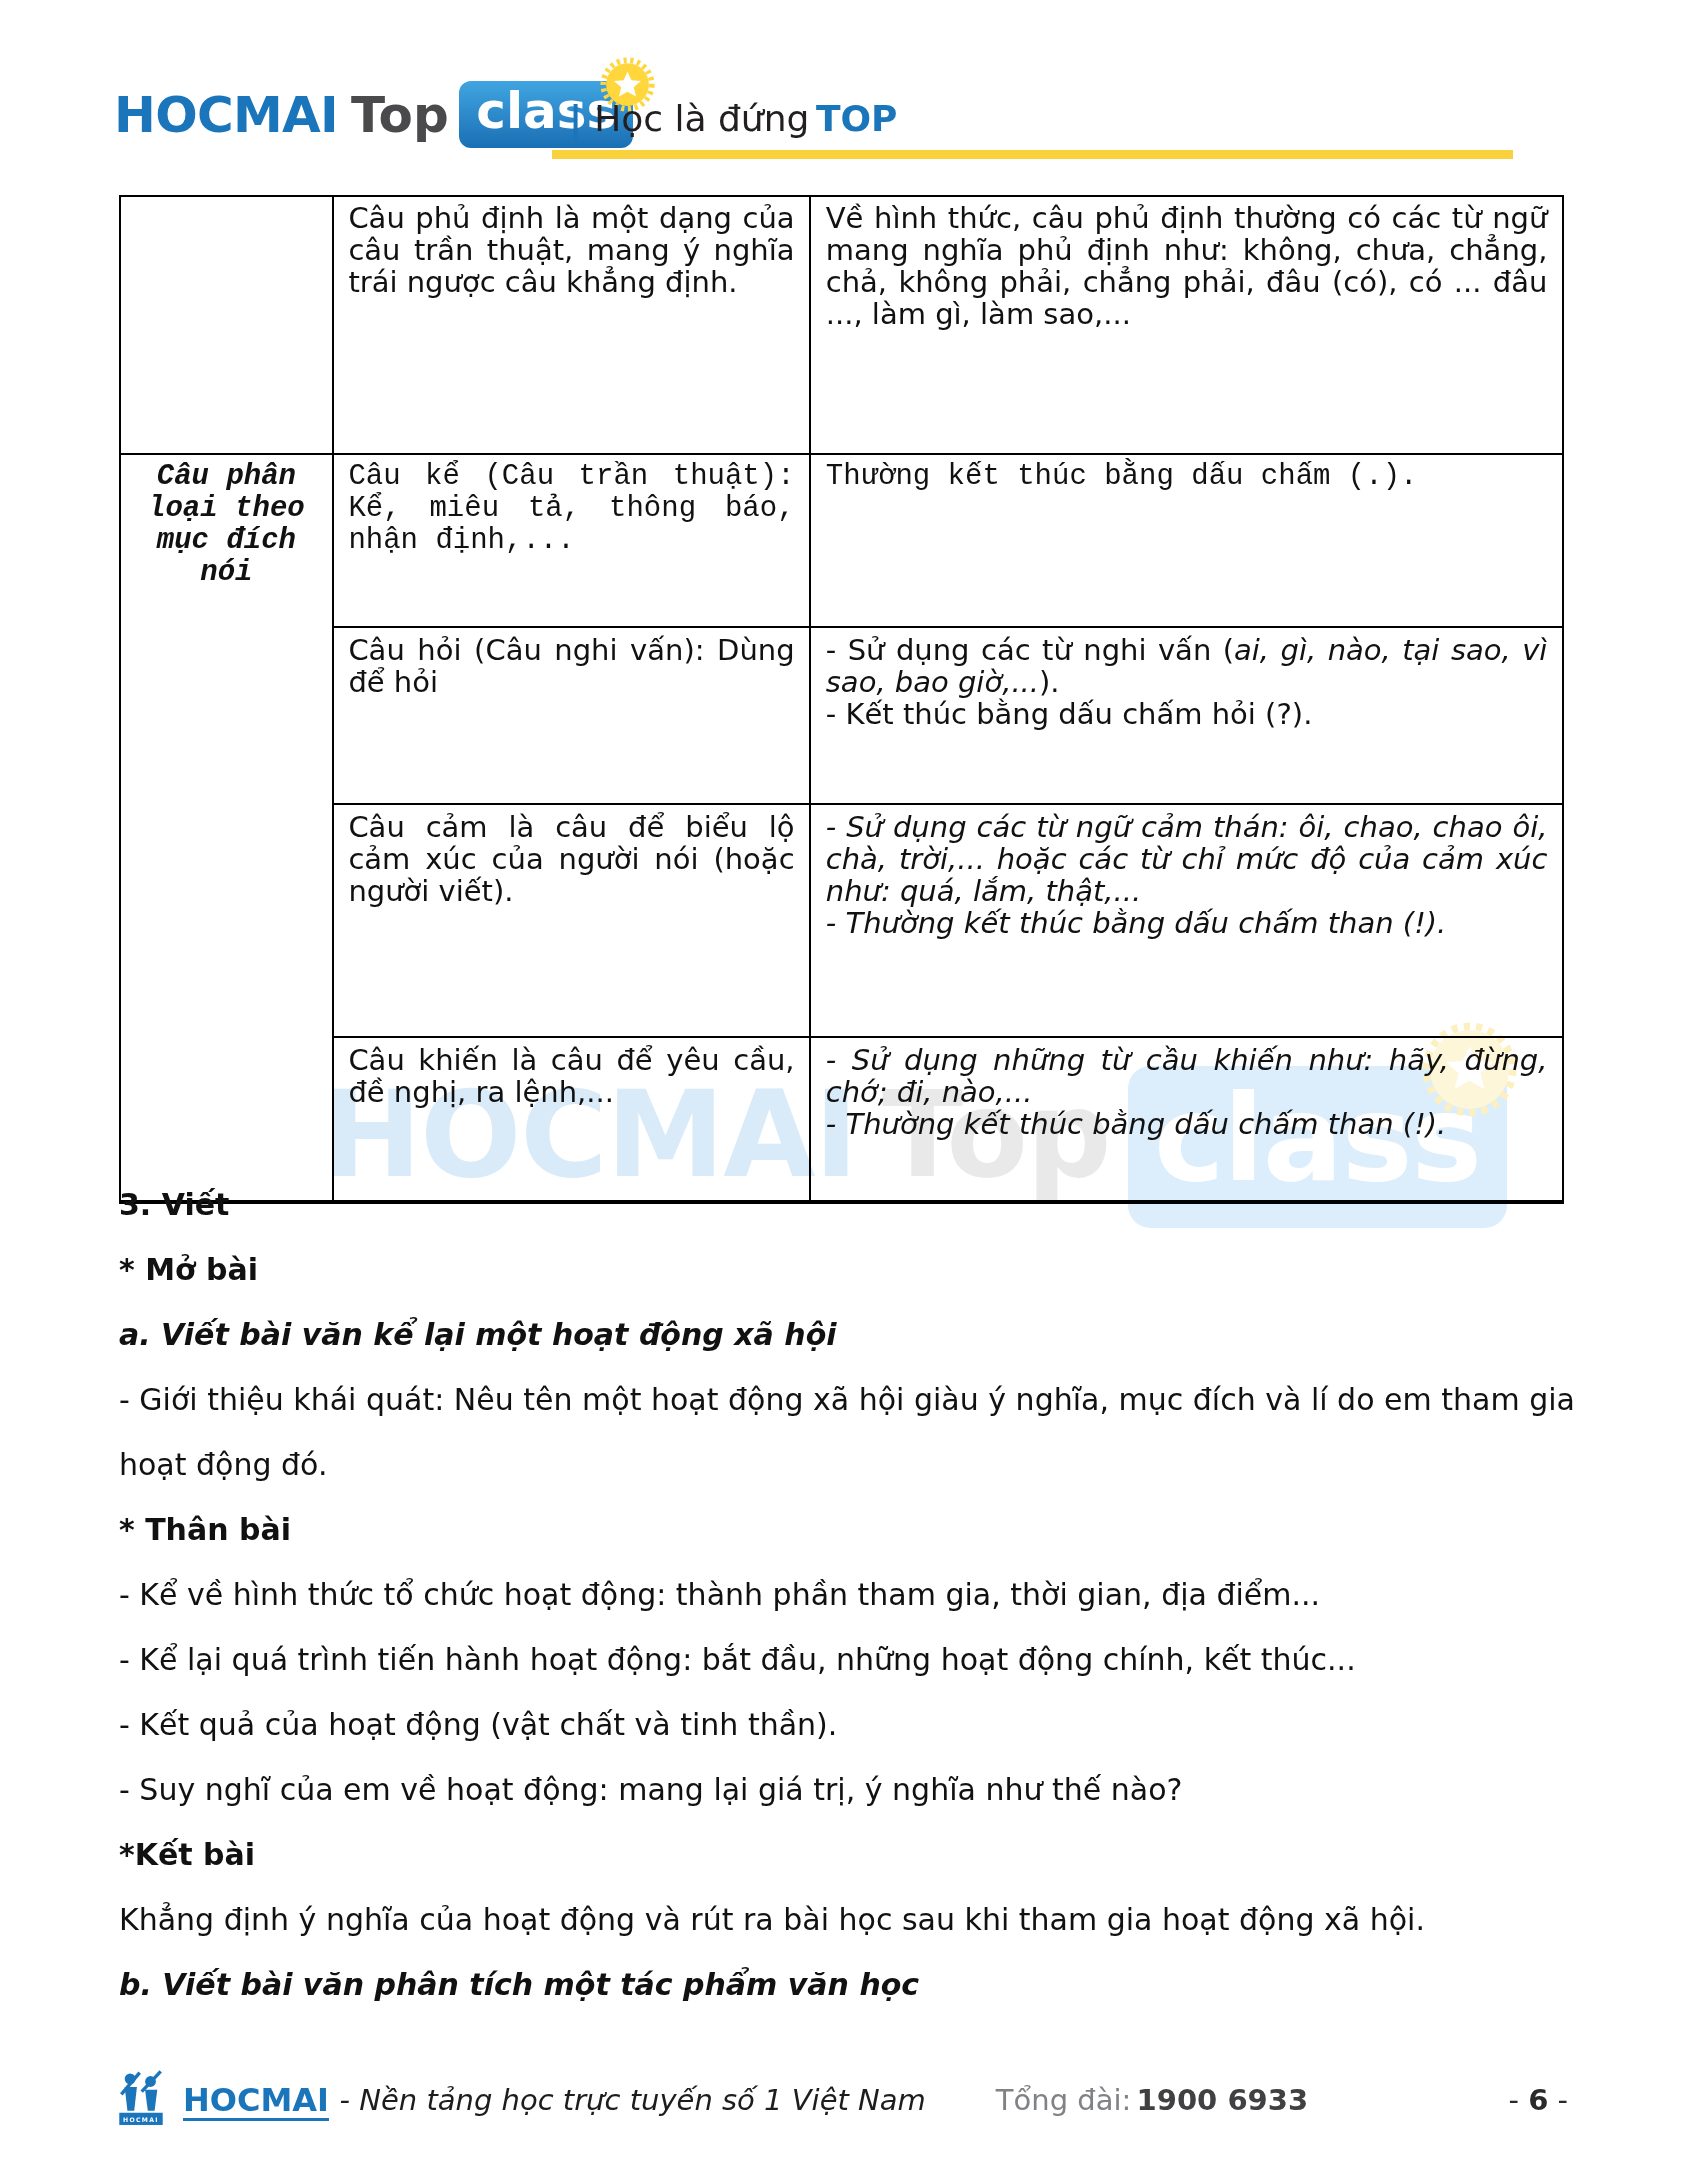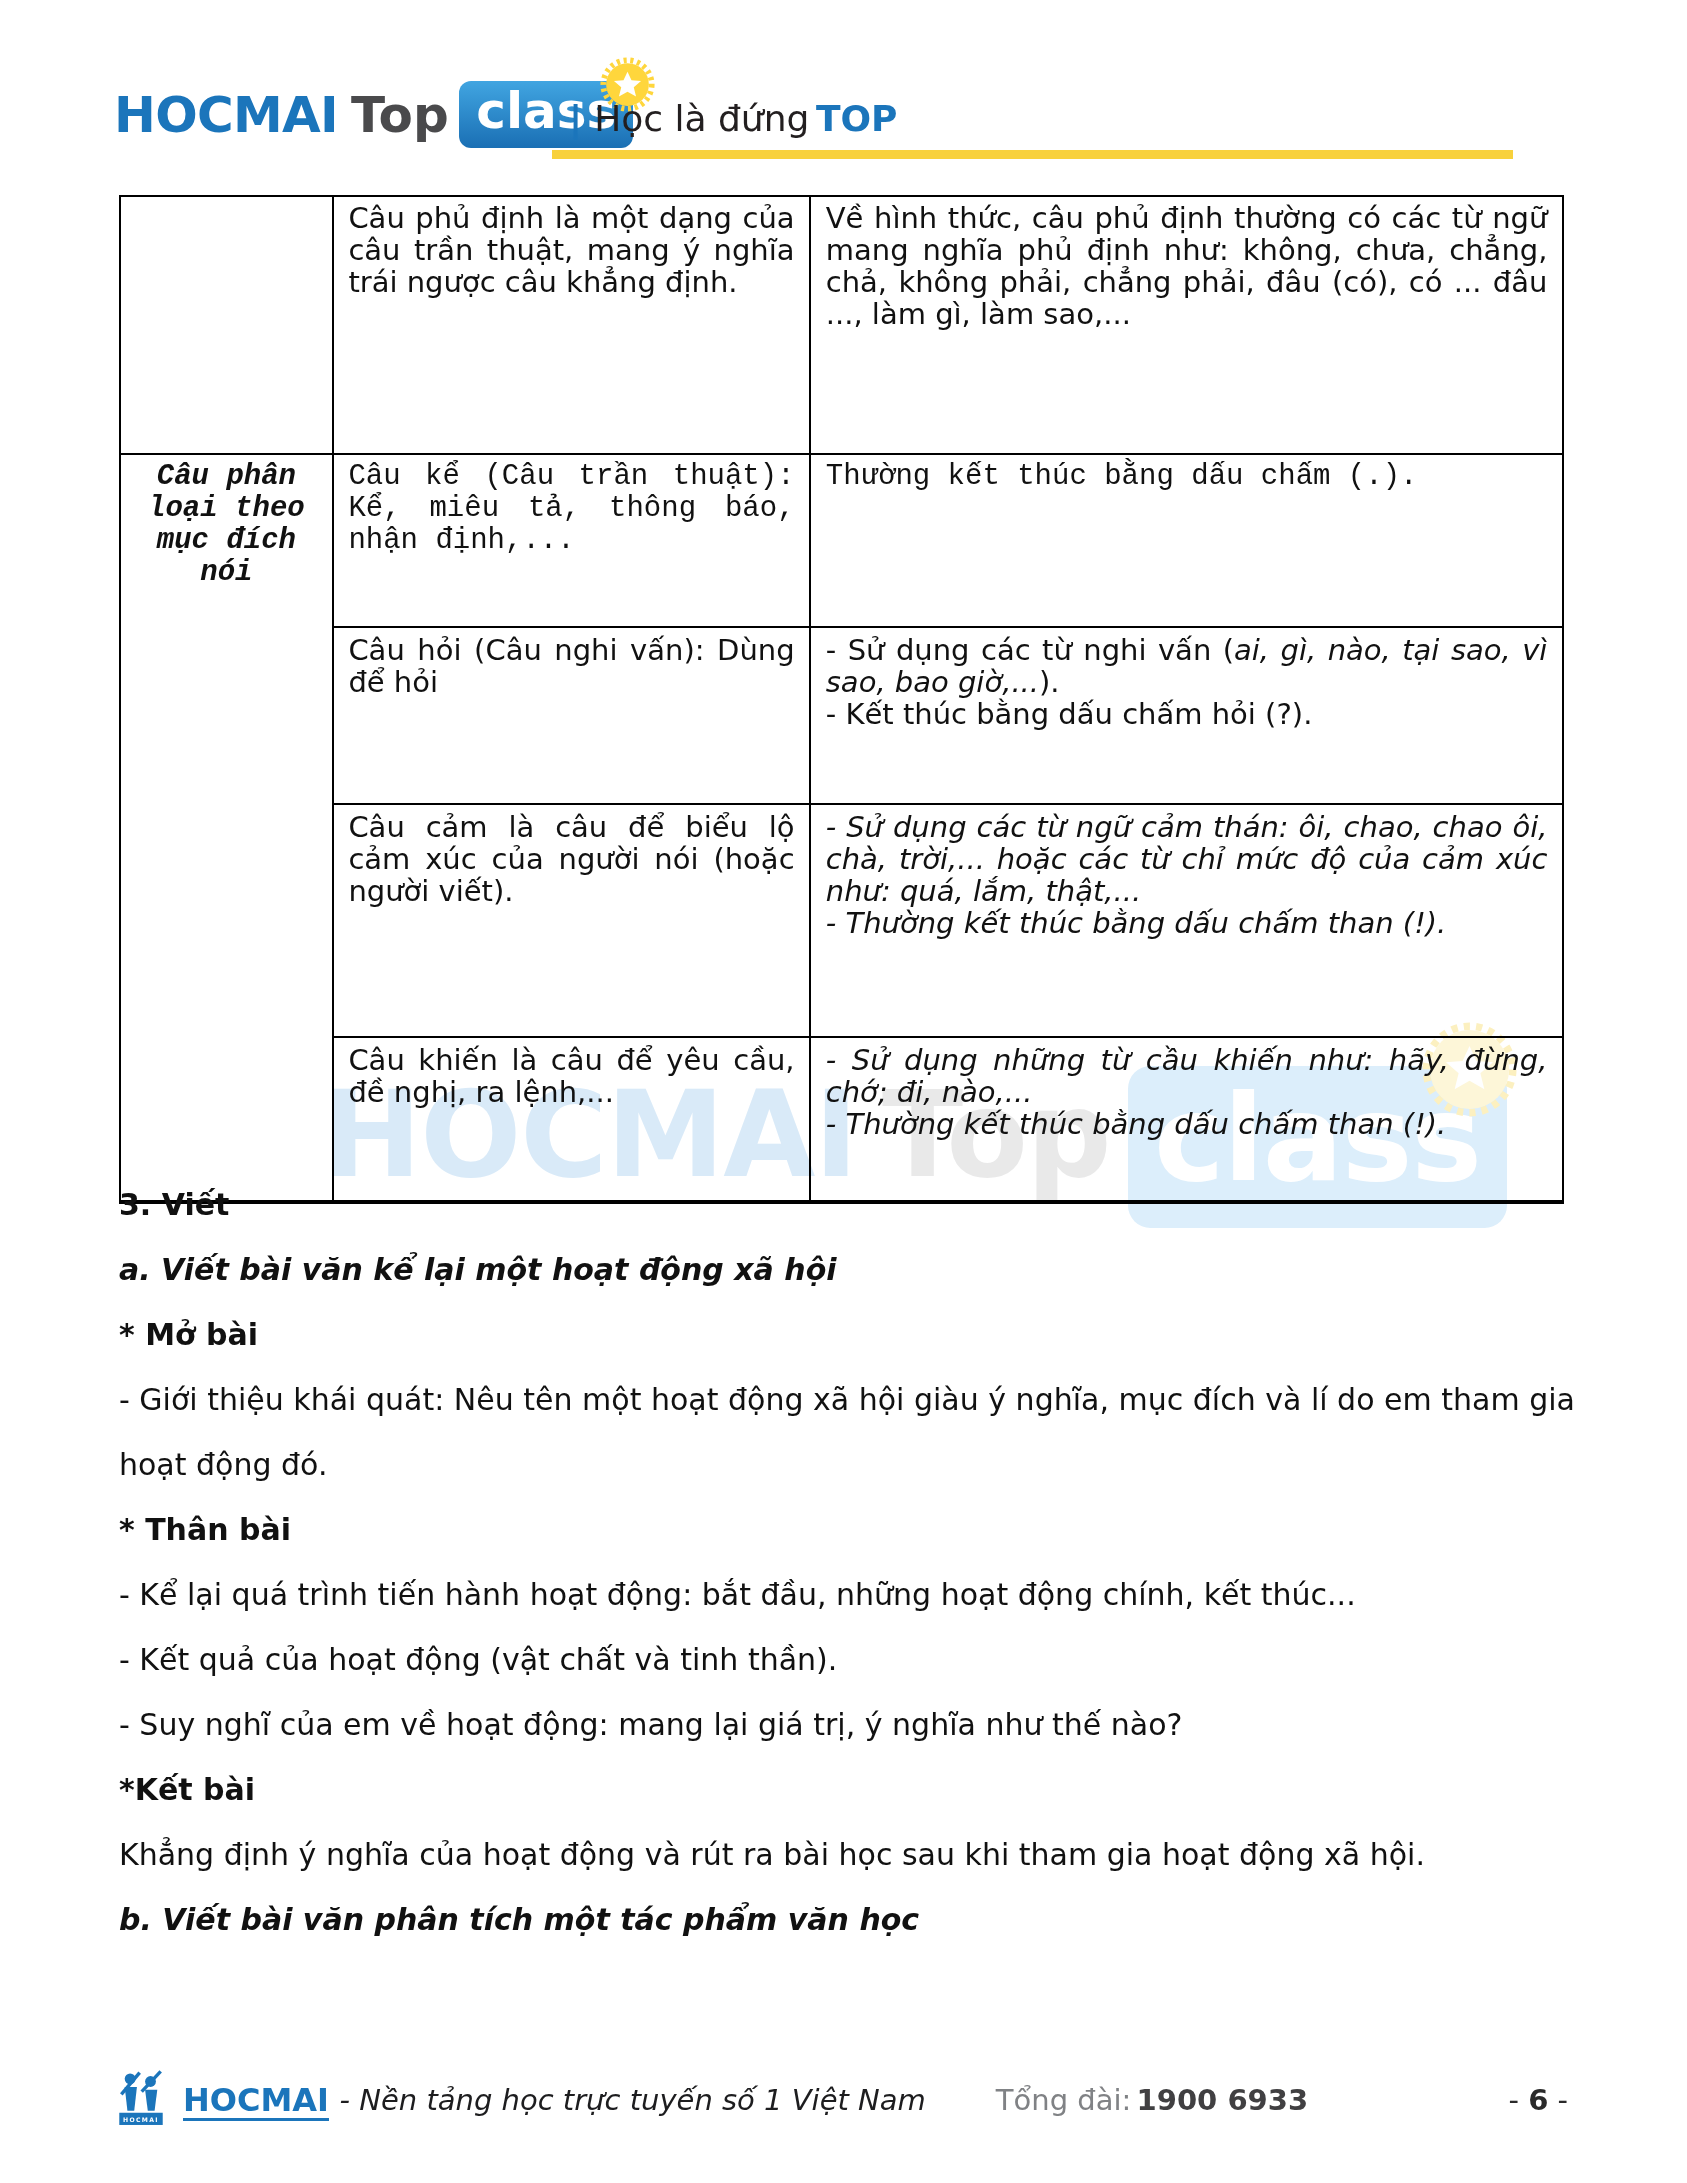--- a/index.html
+++ b/index.html
@@ -166,24 +166,25 @@
       <td>
             <p><span class="i">- Sử dụng những từ cầu khiến như: hãy, đừng, chớ; đi, nào,...</span></p>
             <p><span class="i">- Thường kết thúc bằng dấu chấm than (!).</span></p>
           </td>
     </tr>
   </tbody>
     </table>
 
   <div class="writing">
       <p><span class="b">3. Viết</span></p>
+      <p><span class="b">* Mở bài</span></p>
       <p><span class="i b">a. Viết bài văn kể lại một hoạt động xã hội</span></p>
-      <p><span class="b">* Mở bài</span></p>
       <p><span>- Giới thiệu khái quát: Nêu tên một hoạt động xã hội giàu ý nghĩa, mục đích và lí do em tham gia hoạt động đó.</span></p>
       <p><span class="b">* Thân bài</span></p>
+      <p><span>- Kể về hình thức tổ chức hoạt động: thành phần tham gia, thời gian, địa điểm...</span></p>
       <p><span>- Kể lại quá trình tiến hành hoạt động: bắt đầu, những hoạt động chính, kết thúc...</span></p>
       <p><span>- Kết quả của hoạt động (vật chất và tinh thần).</span></p>
       <p><span>- Suy nghĩ của em về hoạt động: mang lại giá trị, ý nghĩa như thế nào?</span></p>
       <p><span class="b">*Kết bài</span></p>
       <p><span>Khẳng định ý nghĩa của hoạt động và rút ra bài học sau khi tham gia hoạt động xã hội.</span></p>
       <p><span class="i b">b. Viết bài văn phân tích một tác phẩm văn học</span></p>
     </div>
 
   <div class="footer">
     <span class="f-icon">

